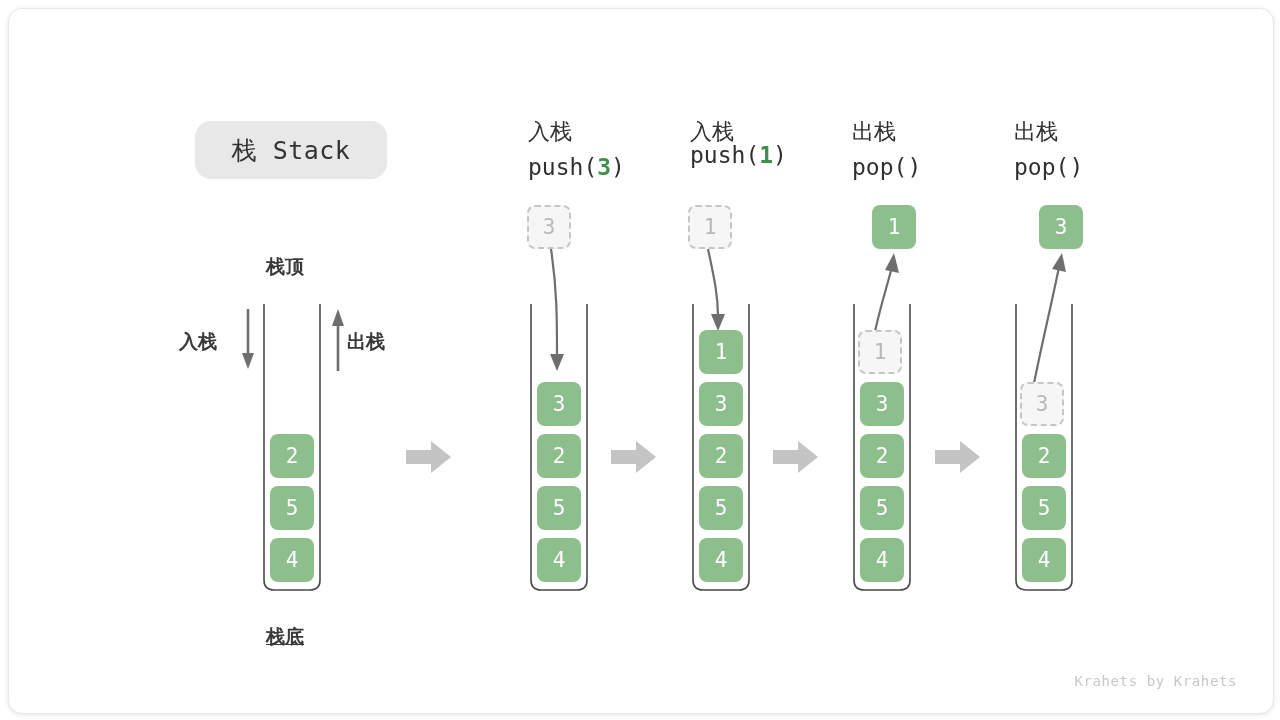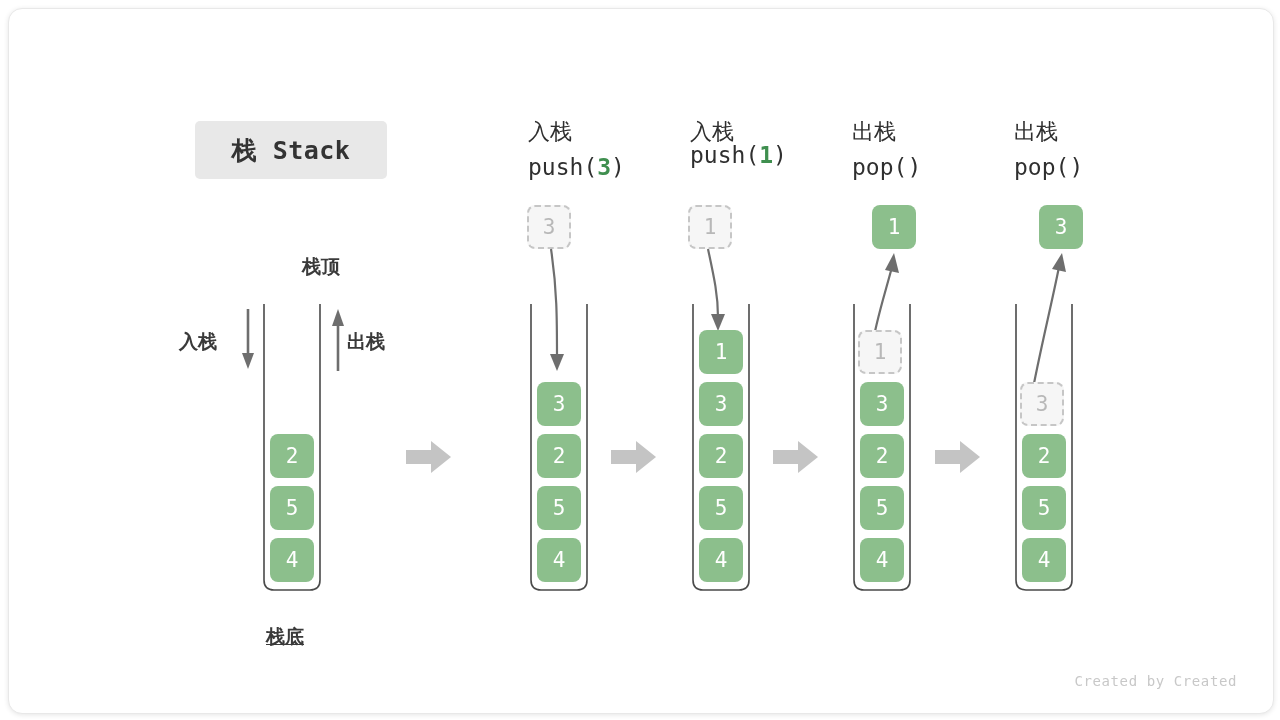--- a/index.html
+++ b/index.html
@@ -27,25 +27,25 @@
     overflow: hidden;
   }
 
   .abs { position: absolute; }
 
   
   #title-chip {
     left: 186px; top: 112px;
     width: 192px; height: 58px;
     background: #e8e8e8;
-    border-radius: 5px;
+    border-radius: 16px;
     display: flex; align-items: center; justify-content: center;
     font-family: "DejaVu Sans Mono", "Liberation Mono", monospace;
     font-size: 25px;
-    font-weight: bold;
+    font-weight: normal;
     color: #333333;
     letter-spacing: 0.5px;
   }
 
   
   .cjk-bold {
     font-family: "DejaVu Sans", "Liberation Sans", sans-serif;
     font-weight: bold;
     font-size: 19px;
     color: #3a3a3a;
@@ -108,21 +108,21 @@
 
   .curve svg { display: block; overflow: visible; }
 </style>
 </head>
 <body>
 
 <div id="canvas">
 
   <div class="abs" id="title-chip">栈 Stack</div>
 
-  <div class="abs cjk-bold" style="left:257px; top:245px;margin-left:36px;">栈顶</div>
+  <div class="abs cjk-bold" style="left:257px; top:245px;">栈顶</div>
 
   <div class="abs cjk-bold" style="left:170px; top:320px;">入栈</div>
   <div class="abs" style="left:230px; top:300px;">
     <svg width="18" height="62" viewBox="0 0 18 62">
       <line x1="9" y1="0" x2="9" y2="48" stroke="#6e6e6e" stroke-width="2.6"></line>
       <polygon points="9,60 3,44 15,44" fill="#6e6e6e"></polygon>
     </svg>
   </div>
 
   <div class="abs cjk-bold" style="left:338px; top:320px;">出栈</div>
@@ -265,15 +265,15 @@
       <path d="M 2 0 L 2 276 Q 2 286 12 286 L 48 286 Q 58 286 58 276 L 58 0" fill="none" stroke="#4a4a4a" stroke-width="1.6"></path>
     </svg>
   </div>
   <div class="abs cell ghost" style="left:1011px; top:373px;">3</div>
   <div class="abs" id="col4-cells" style="left:1013px; top:425px;">
       <div class="cell solid" style="position: absolute; left: 0px; top: 0px;">2</div>
       <div class="cell solid" style="position: absolute; left: 0px; top: 52px;">5</div>
       <div class="cell solid" style="position: absolute; left: 0px; top: 104px;">4</div>
     </div>
 
-  <div class="abs" id="footer">Created by Created</div>
+  <div class="abs" id="footer">Krahets by Krahets</div>
 
 </div>
 
 </body></html>

